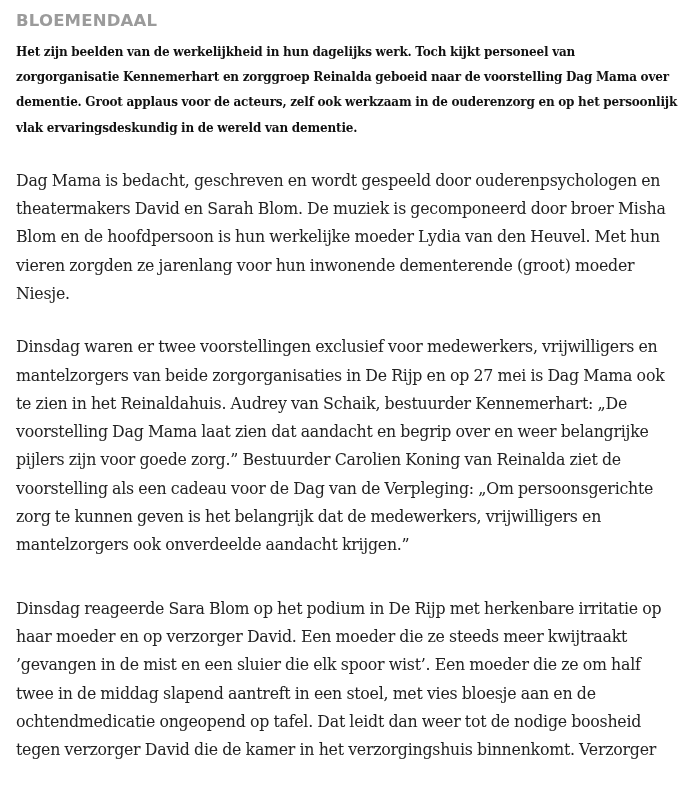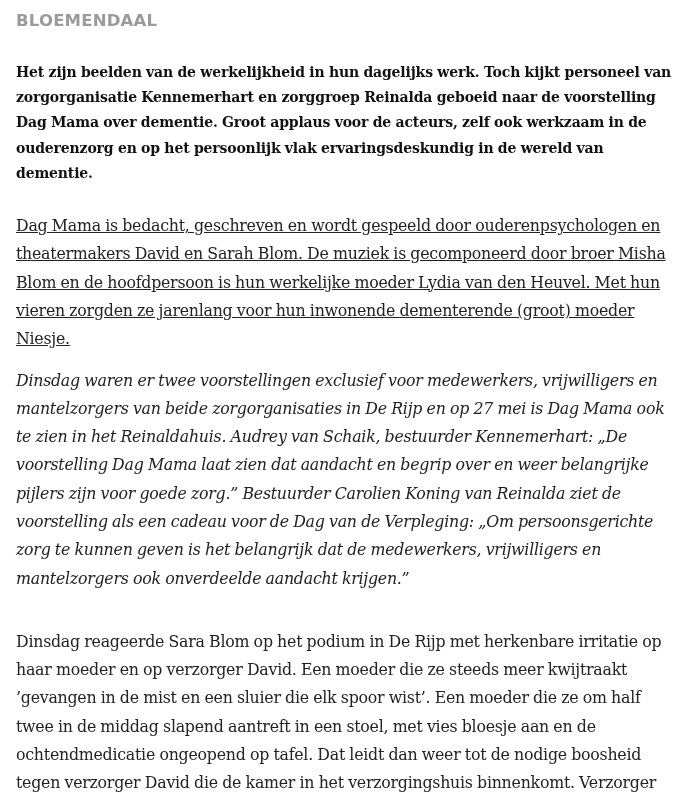--- a/index.html
+++ b/index.html
@@ -24,40 +24,40 @@
       padding-top: 10px;
       font-family: "DejaVu Sans", "Liberation Sans", sans-serif;
       font-weight: bold;
       font-size: 16.5px;
       letter-spacing: 0.2px;
       color: #9b9b9b;
       line-height: 22px;
       text-transform: uppercase;
     }
     .lead {
-      margin: 28px 0 0 0;
+      margin: 8px 0 0 0;
       font-family: "DejaVu Serif", "Liberation Serif", serif;
       font-weight: bold;
-      font-size: 14px;
+      font-size: 12px;
       line-height: 25.2px;
       color: #111111;
       letter-spacing: -0.15px;
       word-spacing: -0.3px;
     }
     .body-para {
       margin: 0;
       font-family: "DejaVu Serif", "Liberation Serif", serif;
       font-size: 15.8px;
       line-height: 28.3px;
       color: #222222;
       letter-spacing: -0.25px;
       word-spacing: -0.4px;
     }
-    .p1 { margin-top: 26px; text-decoration: underline; }
-    .p2 { margin-top: 13px; font-style: italic; }
+    .p1 { margin-top: 26px; }
+    .p2 { margin-top: 25px; }
     .p3 { margin-top: 35px; }
   </style>
 </head>
 <body>
 
 <article class="article">
   <h2 class="dateline">BLOEMENDAAL</h2>
 
   <p class="lead">Het zijn beelden van de werkelijkheid in hun dagelijks werk. Toch kijkt personeel van zorgorganisatie Kennemerhart en zorggroep Reinalda geboeid naar de voorstelling Dag Mama over dementie. Groot applaus voor de acteurs, zelf ook werkzaam in de ouderenzorg en op het persoonlijk vlak ervaringsdeskundig in de wereld van dementie.</p>
 

